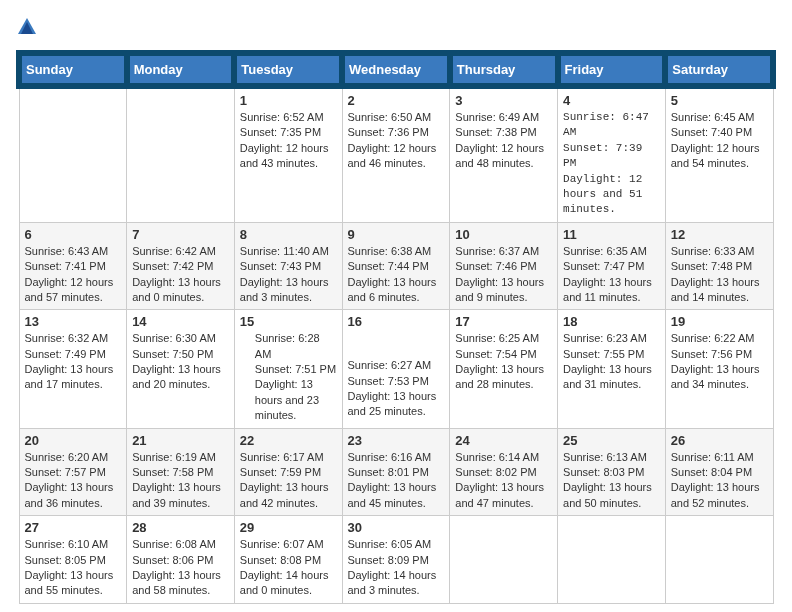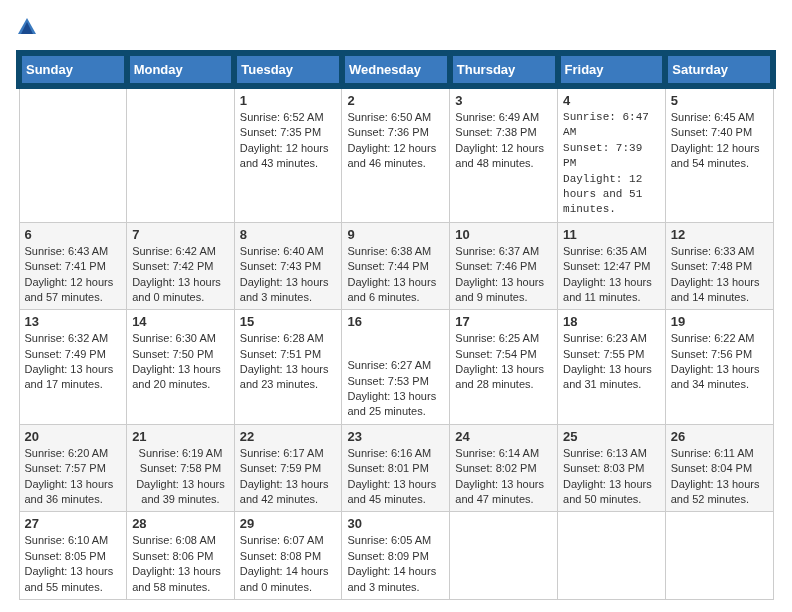--- a/index.html
+++ b/index.html
@@ -162,40 +162,40 @@
 Daylight: 12 hours and 57 minutes.</div>
         </td>
         <td>
           <div class="day-number">7</div>
           <div class="day-info" style="white-space: pre-line;">Sunrise: 6:42 AM
 Sunset: 7:42 PM
 Daylight: 13 hours and 0 minutes.</div>
         </td>
         <td>
           <div class="day-number">8</div>
-          <div class="day-info" style="white-space: pre-line;">Sunrise: 6:40 AM
+          <div class="day-info" style="white-space: pre-line;">Sunrise: 11:40 AM
 Sunset: 7:43 PM
 Daylight: 13 hours and 3 minutes.</div>
         </td>
         <td>
           <div class="day-number">9</div>
           <div class="day-info" style="white-space: pre-line;">Sunrise: 6:38 AM
 Sunset: 7:44 PM
 Daylight: 13 hours and 6 minutes.</div>
         </td>
         <td>
           <div class="day-number">10</div>
           <div class="day-info" style="white-space: pre-line;">Sunrise: 6:37 AM
 Sunset: 7:46 PM
 Daylight: 13 hours and 9 minutes.</div>
         </td>
         <td>
           <div class="day-number">11</div>
           <div class="day-info" style="white-space: pre-line;">Sunrise: 6:35 AM
-Sunset: 12:47 PM
+Sunset: 7:47 PM
 Daylight: 13 hours and 11 minutes.</div>
         </td>
         <td>
           <div class="day-number">12</div>
           <div class="day-info" style="white-space: pre-line;">Sunrise: 6:33 AM
 Sunset: 7:48 PM
 Daylight: 13 hours and 14 minutes.</div>
         </td>
       </tr>
       <tr>
@@ -206,21 +206,21 @@
 Daylight: 13 hours and 17 minutes.</div>
         </td>
         <td>
           <div class="day-number">14</div>
           <div class="day-info" style="white-space: pre-line;">Sunrise: 6:30 AM
 Sunset: 7:50 PM
 Daylight: 13 hours and 20 minutes.</div>
         </td>
         <td>
           <div class="day-number">15</div>
-          <div class="day-info" style="white-space: pre-line;">Sunrise: 6:28 AM
+          <div class="day-info" style="white-space: pre-line; margin-left: 15px;">Sunrise: 6:28 AM
 Sunset: 7:51 PM
 Daylight: 13 hours and 23 minutes.</div>
         </td>
         <td>
           <div class="day-number">16</div>
           <div class="day-info" style="white-space: pre-line; margin-top: 29px;">Sunrise: 6:27 AM
 Sunset: 7:53 PM
 Daylight: 13 hours and 25 minutes.</div>
         </td>
         <td>
@@ -244,21 +244,21 @@
       </tr>
       <tr>
         <td>
           <div class="day-number">20</div>
           <div class="day-info" style="white-space: pre-line;">Sunrise: 6:20 AM
 Sunset: 7:57 PM
 Daylight: 13 hours and 36 minutes.</div>
         </td>
         <td>
           <div class="day-number">21</div>
-          <div class="day-info" style="white-space: pre-line; text-align: center;">Sunrise: 6:19 AM
+          <div class="day-info" style="white-space: pre-line;">Sunrise: 6:19 AM
 Sunset: 7:58 PM
 Daylight: 13 hours and 39 minutes.</div>
         </td>
         <td>
           <div class="day-number">22</div>
           <div class="day-info" style="white-space: pre-line;">Sunrise: 6:17 AM
 Sunset: 7:59 PM
 Daylight: 13 hours and 42 minutes.</div>
         </td>
         <td>

